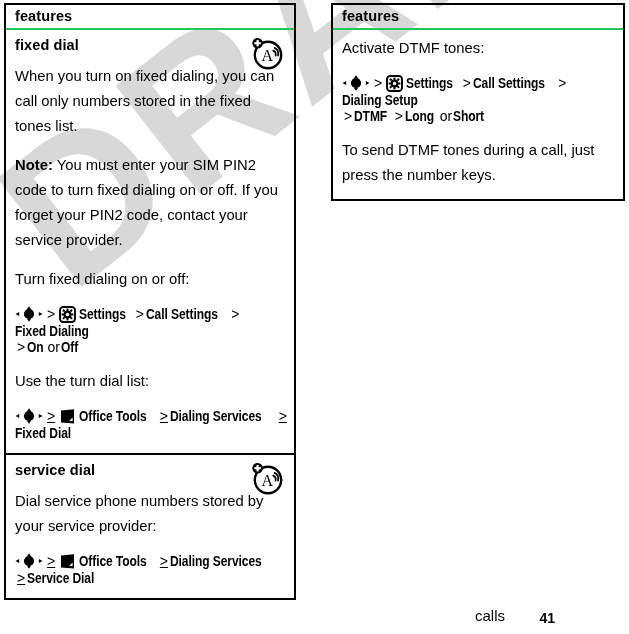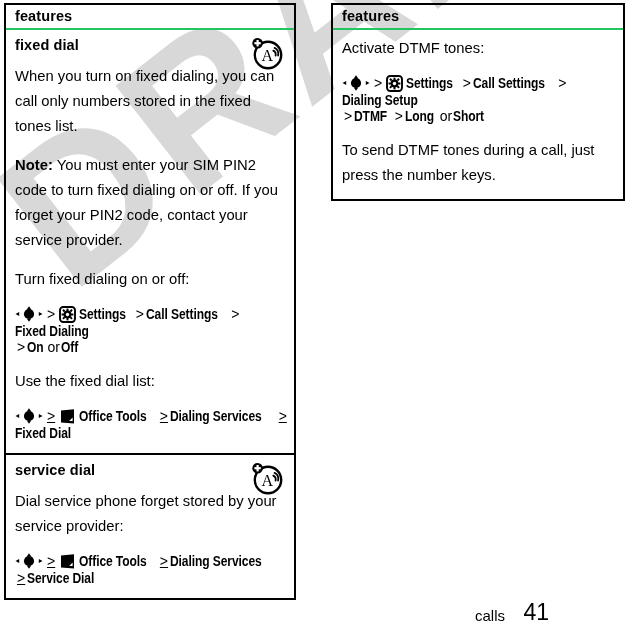--- a/index.html
+++ b/index.html
@@ -144,24 +144,24 @@
     height: 30px;
   }
   #footer .chapter {
     position: absolute;
     right: 66px;
     bottom: 2px;
     font-size: 15px;
   }
   #footer .pageno {
     position: absolute;
-    right: 22px;
+    right: 16px;
     bottom: 0px;
-    font-size: 23px;
-    font-weight: normal;
+    font-size: 14px;
+    font-weight: bold;
   }
 </style>
 </head>
 <body>
 
 <div id="watermark">
   <div class="draft-text" style="color: rgb(216, 216, 216);">DRAFT</div>
 </div>
 
 <div id="page">
@@ -196,21 +196,21 @@
                 <rect x="7.5" y="11.8" width="2" height="2.6"></rect>
                 <rect x="2.6" y="7.5" width="2.6" height="2"></rect>
                 <rect x="11.8" y="7.5" width="2.6" height="2"></rect>
                 <rect x="3.6" y="3.6" width="2.4" height="2" transform="rotate(45 4.8 4.6)"></rect>
                 <rect x="11.0" y="11.0" width="2.4" height="2" transform="rotate(45 12.2 12.0)"></rect>
                 <rect x="11.0" y="3.6" width="2.4" height="2" transform="rotate(-45 12.2 4.6)"></rect>
                 <rect x="3.6" y="11.0" width="2.4" height="2" transform="rotate(-45 4.8 12.0)"></rect>
               </g>
               <circle cx="8.5" cy="8.5" r="1.7" fill="#fff"></circle>
             </svg></span><span class="nv">Settings</span><span class="sep">&gt;</span><span class="nv">Call Settings</span><span class="sep">&gt;</span><span class="nv">Fixed Dialing</span><br><span class="sep">&gt;</span><span class="nv">On</span><span class="plain">or</span><span class="nv">Off</span></div>
-        <p class="para">Use the fixed dial list:</p>
+        <p class="para">Use the turn dial list:</p>
         <div class="navpath"><span class="ico ico-joy"><svg viewBox="0 0 28 16" width="28" height="16">
               <circle cx="14" cy="8" r="5.1" fill="#000"></circle>
               <path d="M14 0.3 L16.3 3.6 L11.7 3.6 Z" fill="#000"></path>
               <path d="M14 15.7 L11.7 12.4 L16.3 12.4 Z" fill="#000"></path>
               <path d="M0.5 8 L4.2 5.9 L4.2 10.1 Z" fill="#000"></path>
               <path d="M27.5 8 L23.8 5.9 L23.8 10.1 Z" fill="#000"></path>
             </svg></span><span class="sep">&gt;</span><span class="ico ico-tools"><svg viewBox="0 0 17 17" width="17" height="17">
               <path d="M2 2.4 L15 1.2 L15 15.6 L2 14.6 Z" fill="#000"></path>
               <path d="M13.6 13.0 L13.6 9.6 L10.2 13.0 Z" fill="#ffffff"></path>
             </svg></span><span class="nv">Office Tools</span><span class="sep">&gt;</span><span class="nv">Dialing Services</span><span class="sep">&gt;</span><span class="nv">Fixed Dial</span></div>
@@ -219,21 +219,21 @@
         <div class="sec-title">service dial</div>
         <span class="corner-badge"><svg viewBox="0 0 36 36" width="36" height="36">
             <circle cx="19" cy="20" r="13.2" fill="none" stroke="#000" stroke-width="2.4"></circle>
             <text x="18.4" y="26.4" font-family="Liberation Serif, serif" font-size="16" text-anchor="middle" fill="#000">A</text>
             <path d="M24.3 15.6 q3.0 1.4 2.3 5.0" fill="none" stroke="#000" stroke-width="1.8" stroke-linecap="round"></path>
             <path d="M25.6 12.9 q4.6 2.2 3.5 7.6" fill="none" stroke="#000" stroke-width="1.8" stroke-linecap="round"></path>
             <circle cx="8.6" cy="8.2" r="5.3" fill="#000"></circle>
             <rect x="7.5" y="5.0" width="2.2" height="6.4" fill="#fff"></rect>
             <rect x="5.4" y="7.1" width="6.4" height="2.2" fill="#fff"></rect>
           </svg></span>
-        <p class="para">Dial service phone forget stored by your service provider:</p>
+        <p class="para">Dial service phone numbers stored by your service provider:</p>
         <div class="navpath"><span class="ico ico-joy"><svg viewBox="0 0 28 16" width="28" height="16">
               <circle cx="14" cy="8" r="5.1" fill="#000"></circle>
               <path d="M14 0.3 L16.3 3.6 L11.7 3.6 Z" fill="#000"></path>
               <path d="M14 15.7 L11.7 12.4 L16.3 12.4 Z" fill="#000"></path>
               <path d="M0.5 8 L4.2 5.9 L4.2 10.1 Z" fill="#000"></path>
               <path d="M27.5 8 L23.8 5.9 L23.8 10.1 Z" fill="#000"></path>
             </svg></span><span class="sep">&gt;</span><span class="ico ico-tools"><svg viewBox="0 0 17 17" width="17" height="17">
               <path d="M2 2.4 L15 1.2 L15 15.6 L2 14.6 Z" fill="#000"></path>
               <path d="M13.6 13.0 L13.6 9.6 L10.2 13.0 Z" fill="#ffffff"></path>
             </svg></span><span class="nv">Office Tools</span><span class="sep">&gt;</span><span class="nv">Dialing Services</span><br><span class="sep">&gt;</span><span class="nv">Service Dial</span></div>

